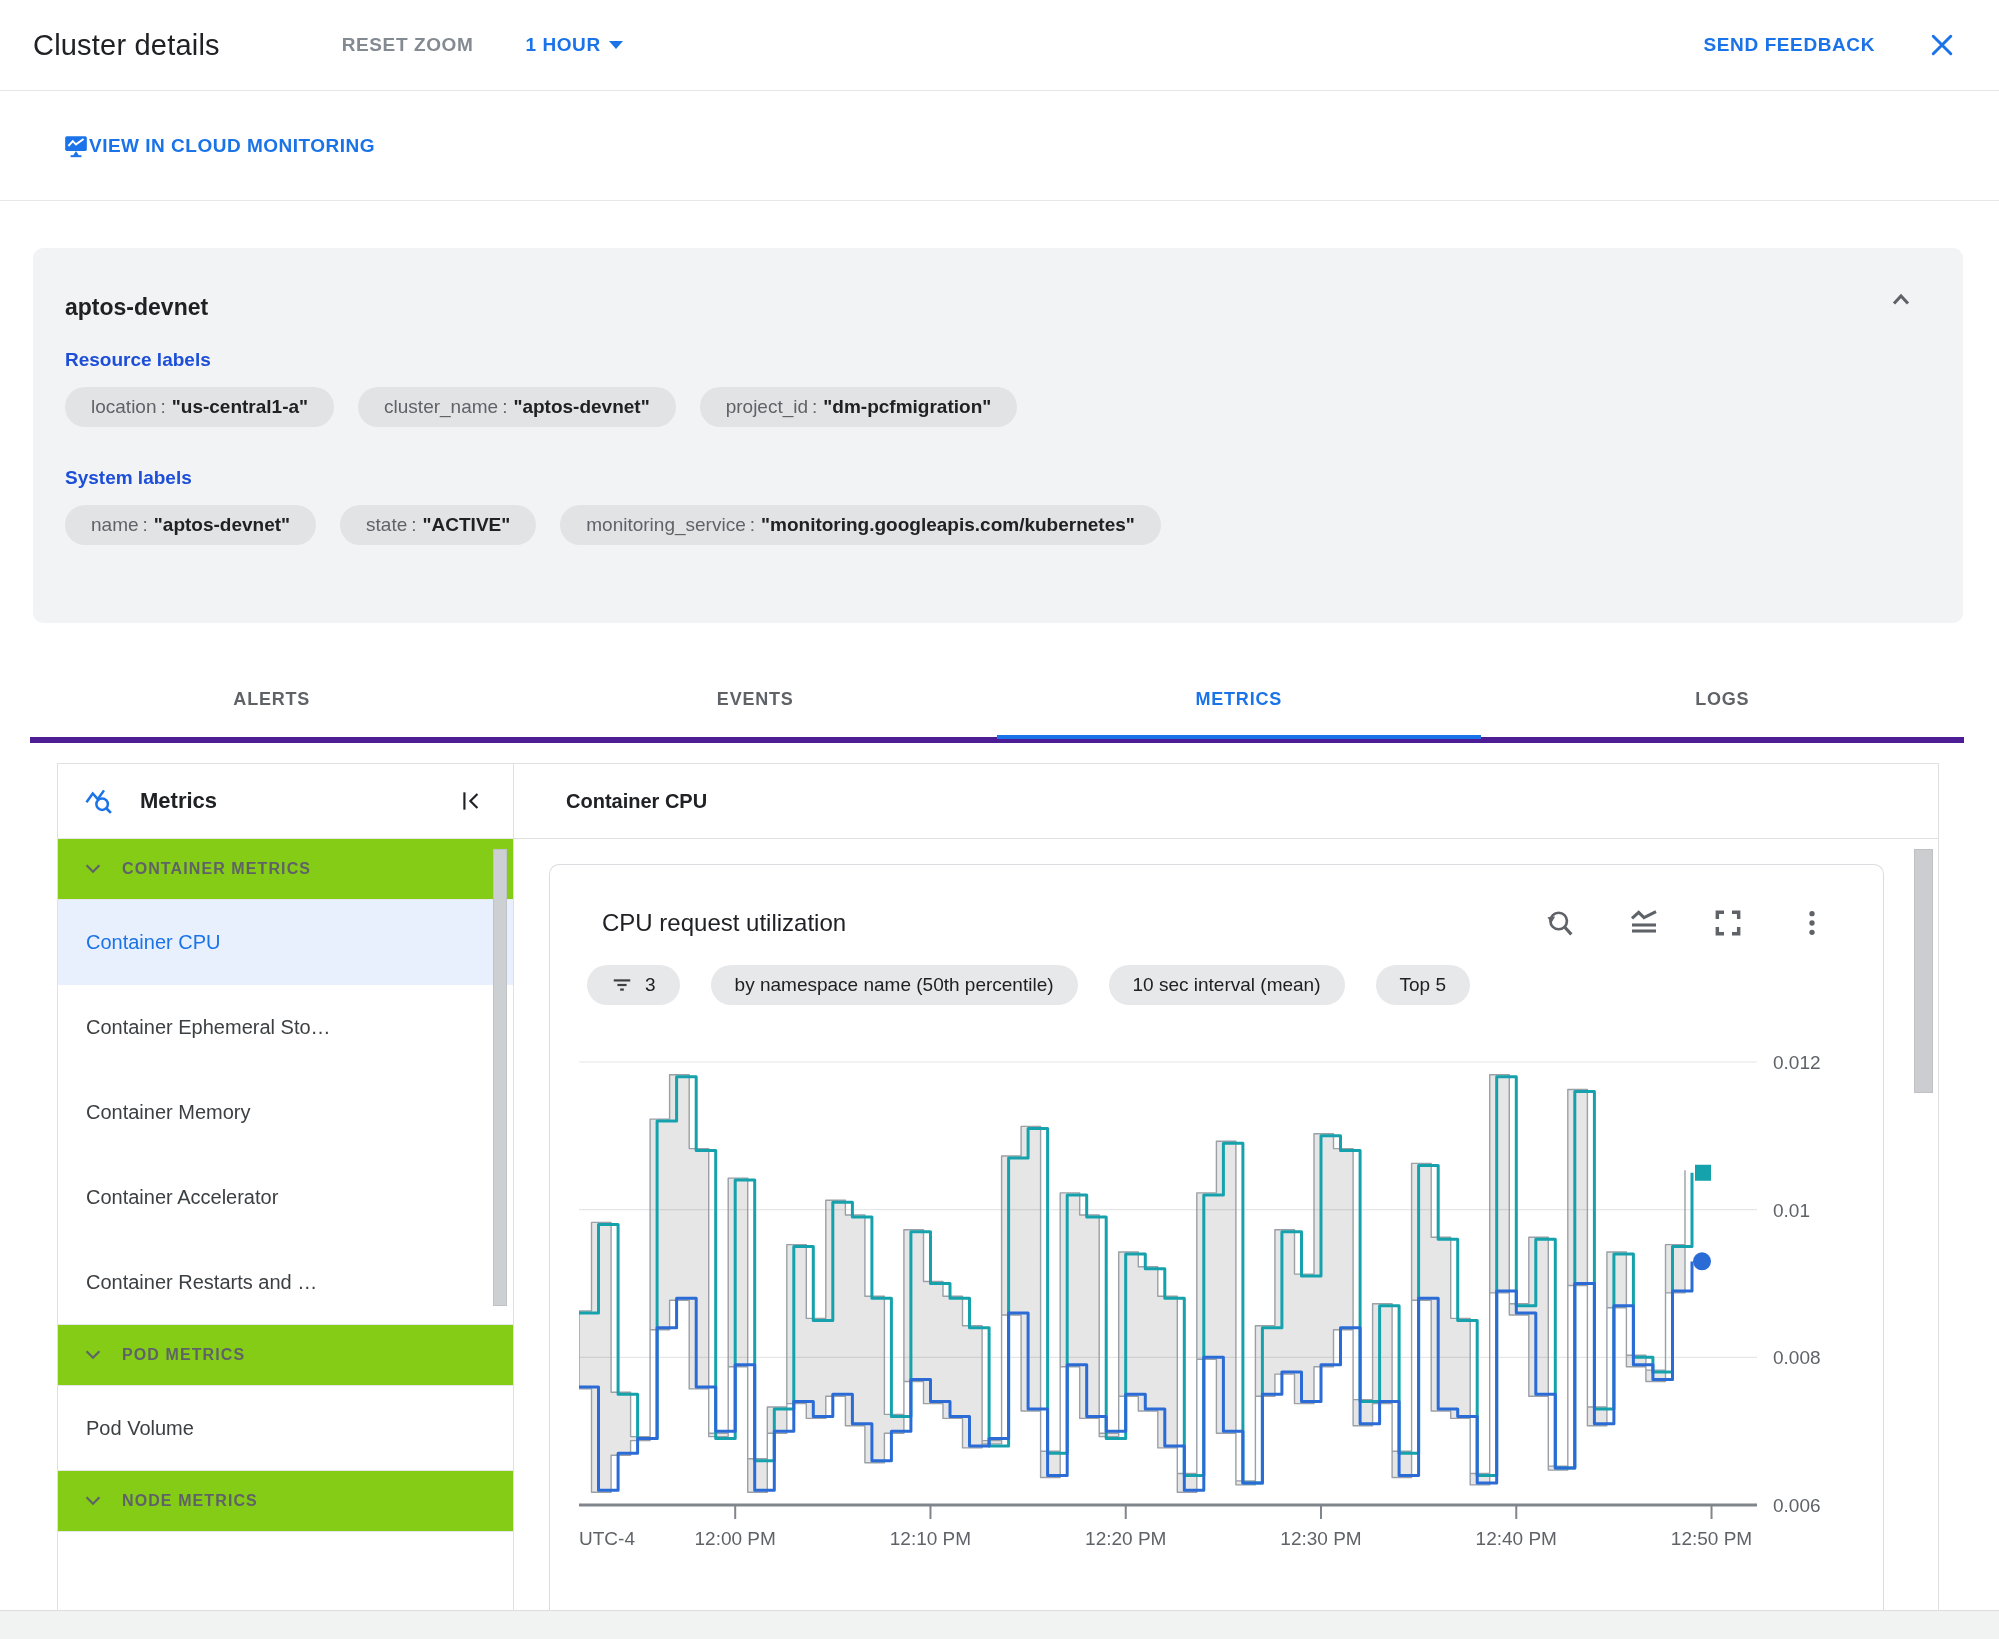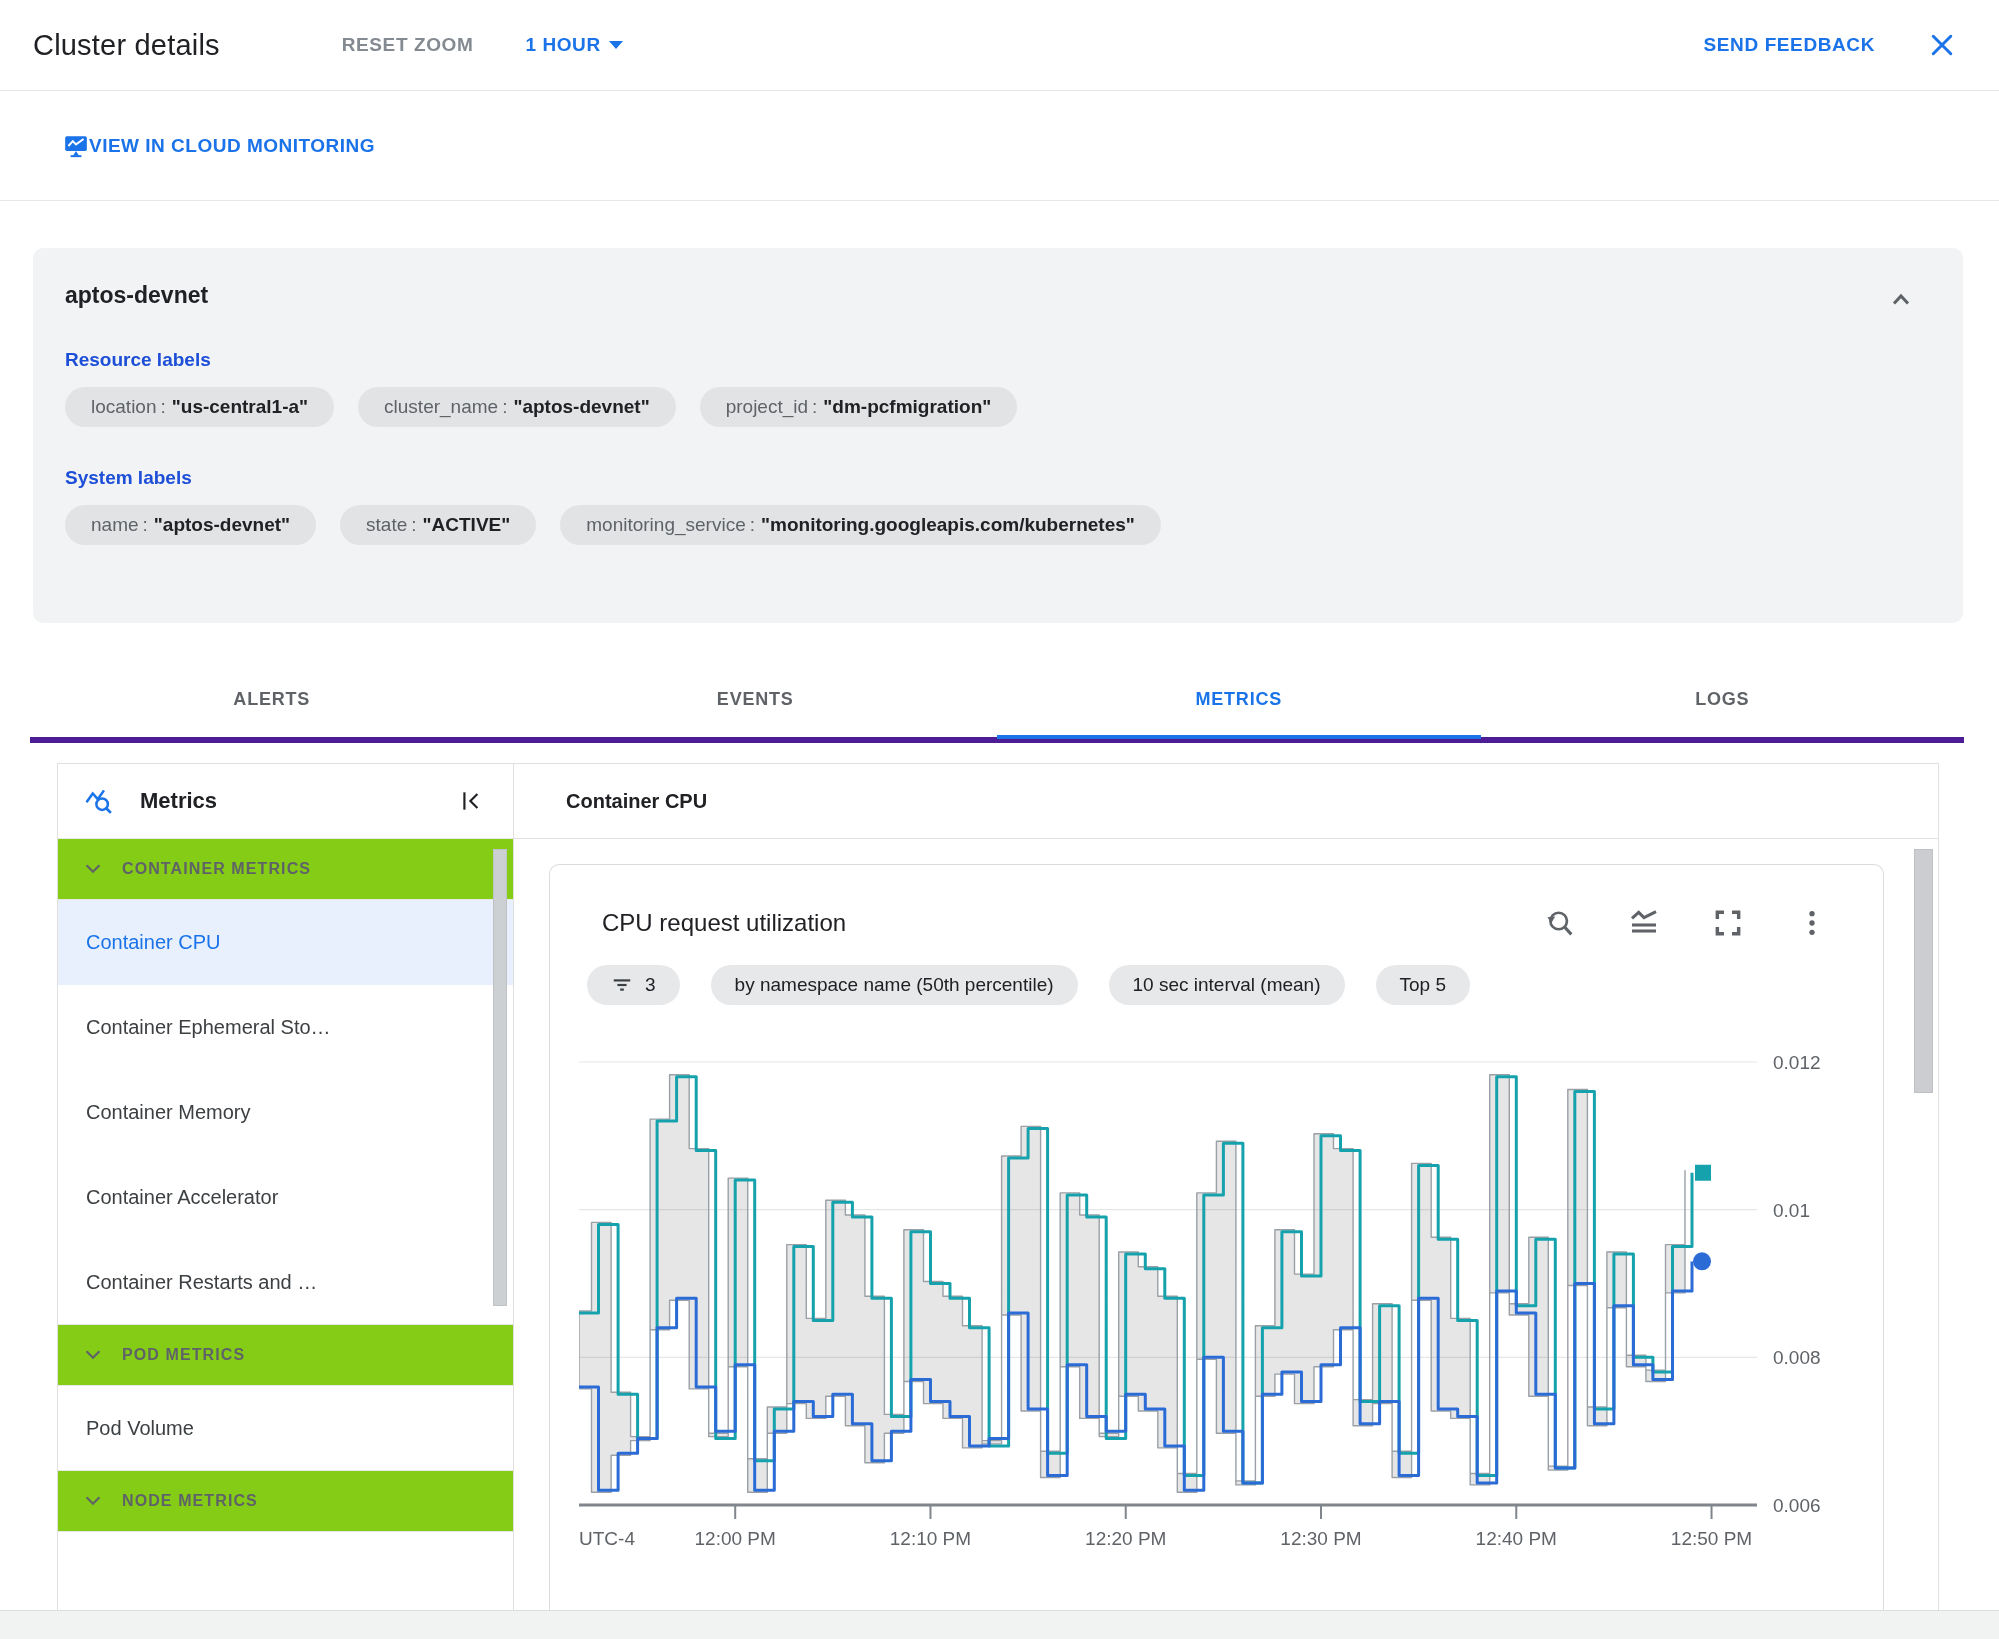--- a/index.html
+++ b/index.html
@@ -22,21 +22,21 @@
 
   
   .actionbar{position:absolute;left:0;top:92px;width:100%;height:109px;display:flex;align-items:center;
              border-bottom:1px solid #e7e7e7;box-sizing:border-box;padding-left:57px;background:#fff;}
   .monlink{display:flex;align-items:center;color:#1a73e8;font-size:19px;font-weight:bold;
            letter-spacing:.5px;cursor:pointer;background:none;border:none;font-family:inherit;}
 
   
   .infocard{position:absolute;left:33px;top:248px;width:1930px;height:375px;background:#f1f3f4;
             border-radius:10px;box-sizing:border-box;padding:34px 32px 0 32px;}
-  .infocard .card-top{display:flex;align-items:flex-start;}
+  .infocard .card-top{display:flex;align-items:flex-end;}
   .infocard .name{font-size:23px;font-weight:bold;color:#202124;}
   .infocard .collapse{margin-left:auto;margin-right:12px;background:none;border:none;cursor:pointer;padding:4px;}
   .grouphead{font-size:19px;font-weight:bold;color:#1d4ed8;}
   .rl-head{margin-top:28px;}
   .sl-head{margin-top:40px;}
   .chiprow{display:flex;gap:24px;margin-top:16px;}
   .chip{height:40px;display:inline-flex;align-items:center;background:#e2e3e5;border-radius:20px;
         padding:0 26px;font-size:19px;white-space:nowrap;}
   .chip .k{color:#5f6368;}
   .chip .v{color:#202124;font-weight:bold;margin-left:6px;}

